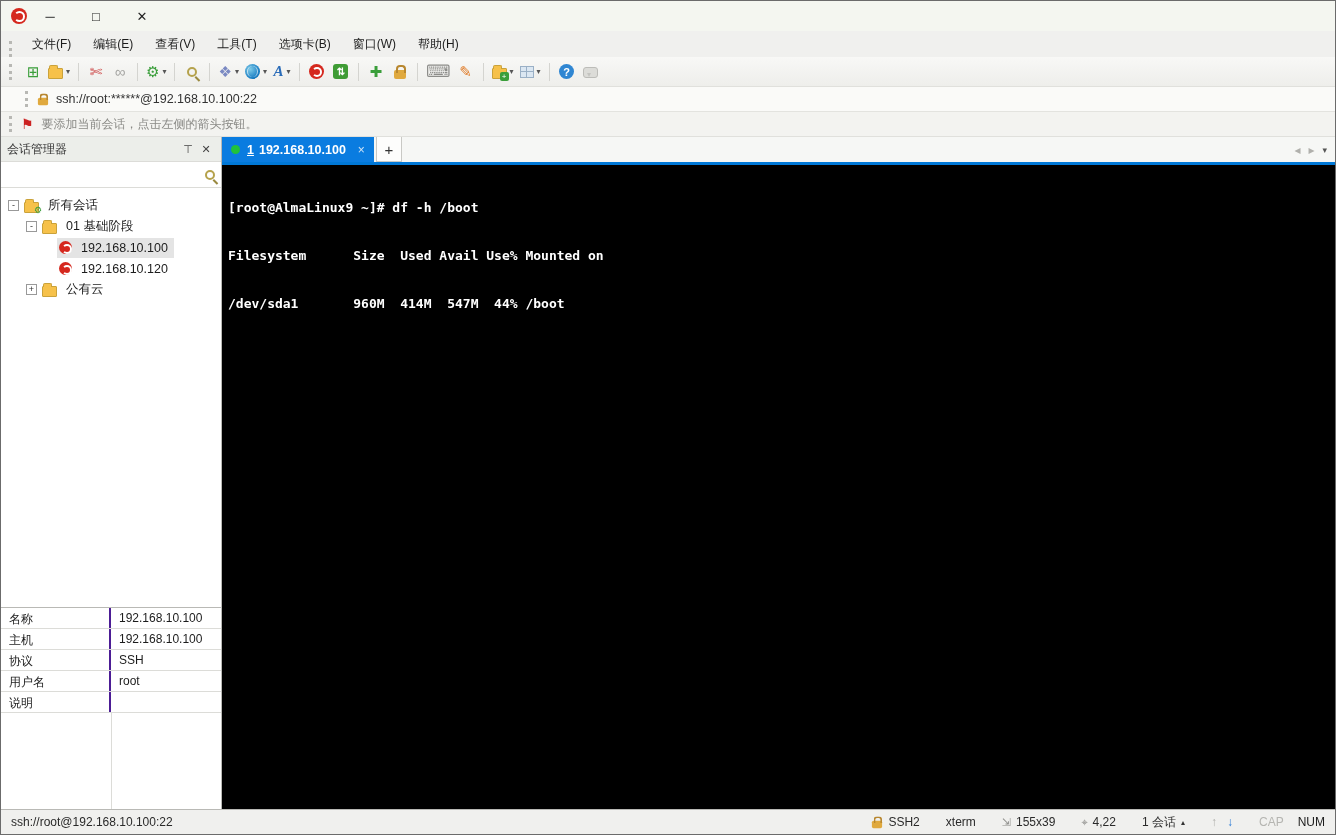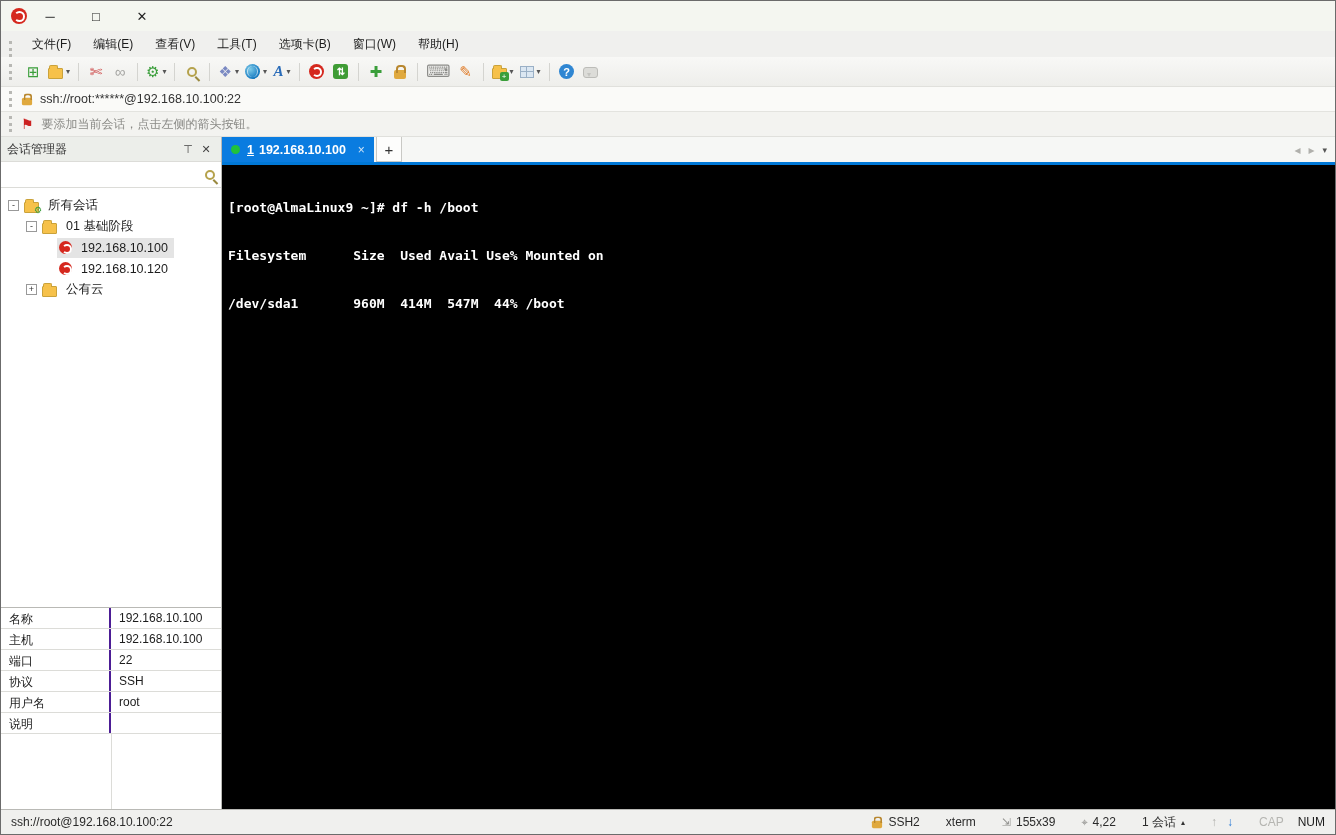--- a/index.html
+++ b/index.html
@@ -39,21 +39,21 @@
   .icon-swirl::after{content:"";position:absolute;top:3px;left:3px;width:6px;height:6px;border:2px solid #fff;border-left-color:transparent;border-radius:50%}
   .icon-xftp{width:15px;height:15px;background:#3f9c35;border-radius:3px;color:#fff;font-size:10px;font-weight:bold;display:flex;align-items:center;justify-content:center}
   .icon-lock{width:12px;height:9px;background:#e0a93e;border-radius:2px;position:relative;margin-top:5px}
   .icon-lock::before{content:"";position:absolute;top:-5px;left:2px;width:6px;height:6px;border:2px solid #b8872f;border-bottom:none;border-radius:4px 4px 0 0}
   .icon-tile{width:14px;height:12px;border:1px solid #9ab0c6;background:linear-gradient(#9ab0c6,#9ab0c6) 50% 0/1px 100% no-repeat,linear-gradient(#9ab0c6,#9ab0c6) 0 45%/100% 1px no-repeat,#dbe7f2}
   .icon-help{width:15px;height:15px;border-radius:50%;background:#2f86d2;color:#fff;font-weight:bold;font-size:11px;display:flex;align-items:center;justify-content:center}
   .icon-chat{width:15px;height:11px;background:#dcdcd8;border:1px solid #bcbcb8;border-radius:3px;position:relative;margin-top:2px}
   .icon-chat::after{content:"";position:absolute;left:3px;bottom:-4px;border:4px solid transparent;border-top-color:#c4c4c0;border-left-width:2px;border-right-width:2px}
 
   
-  .addressbar{height:25px;display:flex;align-items:center;background:#fafaf8;border-bottom:1px solid #e3e3df;padding-left:6px;flex:0 0 auto}
+  .addressbar{height:25px;display:flex;align-items:center;background:#fafaf8;border-bottom:1px solid #e3e3df;padding-left:22px;flex:0 0 auto}
   .addr-text{margin-left:7px;color:#333;font-size:12.5px}
   .lock-mini{transform:scale(.85)}
   .infobar{height:25px;display:flex;align-items:center;background:#f3f3f0;border-bottom:1px solid #e0e0dc;padding-left:6px;flex:0 0 auto}
   .flag{color:#cc2222;font-size:14px;position:relative}
   .info-text{margin-left:8px;color:#8a8a86}
 
   
   .main{flex:1;display:flex;min-height:0}
   .sidebar{width:221px;flex:0 0 auto;background:#fff;border-right:1px solid #b9b9b5;display:flex;flex-direction:column}
   .sm-header{height:25px;background:#eceeea;display:flex;align-items:center;padding:0 6px;border-bottom:1px solid #dcdcd8;flex:0 0 auto}
@@ -264,24 +264,20 @@
       <div class="props">
         <div class="prow">
             <span class="plabel">名称</span>
             <span class="pvalue">192.168.10.100</span>
           </div>
         <div class="prow">
             <span class="plabel">主机</span>
             <span class="pvalue">192.168.10.100</span>
           </div>
         <div class="prow">
-            <span class="plabel">端口</span>
-            <span class="pvalue">22</span>
-          </div>
-        <div class="prow">
             <span class="plabel">协议</span>
             <span class="pvalue">SSH</span>
           </div>
         <div class="prow">
             <span class="plabel">用户名</span>
             <span class="pvalue">root</span>
           </div>
         <div class="prow">
             <span class="plabel">说明</span>
             <span class="pvalue"></span>

